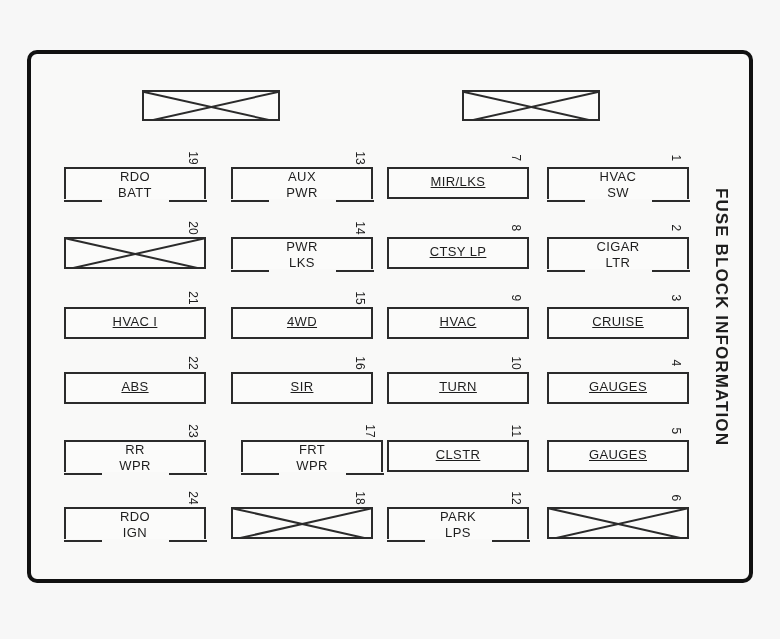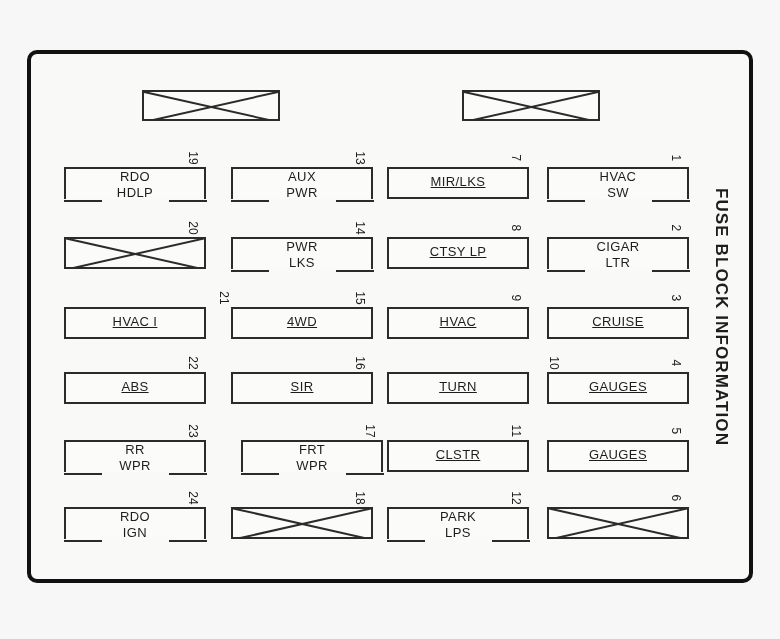--- a/index.html
+++ b/index.html
@@ -175,33 +175,33 @@
         </div>
       </div>
     </div>
 
   <div id="fuse-grid">
       <div class="fuse-cell two-line" style="left: 33px; top: 95px;">
         <div class="fuse-number">19</div>
         <div class="fuse-slot"></div>
         <div class="fuse-label">
           <span class="l1">RDO</span>
-          <span class="l2">HDLP</span>
+          <span class="l2">BATT</span>
         </div>
       </div>
       <div class="fuse-cell one-line" style="left: 33px; top: 165px;">
         <div class="fuse-number">20</div>
         <div class="fuse-slot">
           <div class="xmark">
             <i style="transform: rotate(12.6996deg);"></i>
             <i style="transform: rotate(-12.6996deg);"></i>
           </div>
         </div>
       </div>
-      <div class="fuse-cell one-line" style="left: 33px; top: 235px; padding-left: 31px;">
+      <div class="fuse-cell one-line" style="left: 33px; top: 235px;">
         <div class="fuse-number">21</div>
         <div class="fuse-slot"></div>
         <div class="fuse-label">
           <span class="l1">HVAC I</span>
         </div>
       </div>
       <div class="fuse-cell one-line" style="left: 33px; top: 300px;">
         <div class="fuse-number">22</div>
         <div class="fuse-slot"></div>
         <div class="fuse-label">
@@ -285,21 +285,21 @@
           <span class="l1">CTSY LP</span>
         </div>
       </div>
       <div class="fuse-cell one-line" style="left: 356px; top: 235px;">
         <div class="fuse-number">9</div>
         <div class="fuse-slot"></div>
         <div class="fuse-label">
           <span class="l1">HVAC</span>
         </div>
       </div>
-      <div class="fuse-cell one-line" style="left: 356px; top: 300px; padding-left: 38px;">
+      <div class="fuse-cell one-line" style="left: 356px; top: 300px;">
         <div class="fuse-number">10</div>
         <div class="fuse-slot"></div>
         <div class="fuse-label">
           <span class="l1">TURN</span>
         </div>
       </div>
       <div class="fuse-cell one-line" style="left: 356px; top: 368px;">
         <div class="fuse-number">11</div>
         <div class="fuse-slot"></div>
         <div class="fuse-label">

